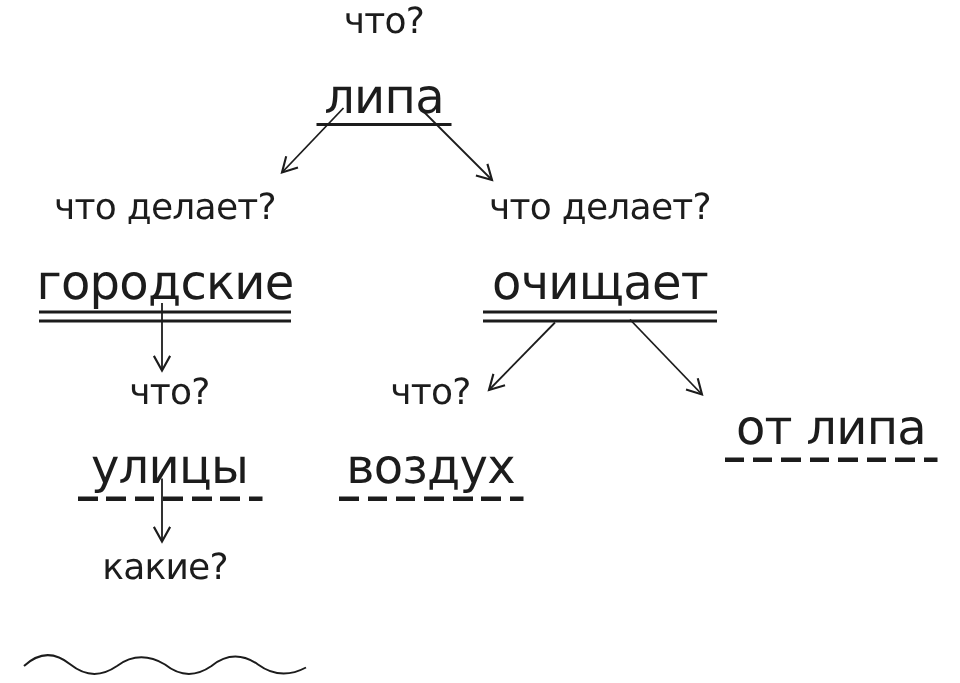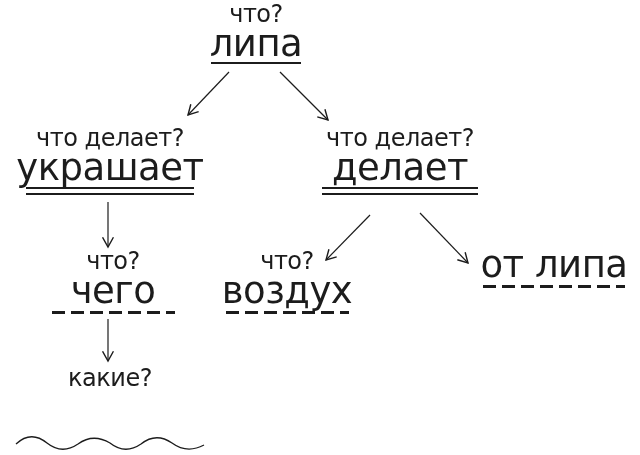--- a/index.html
+++ b/index.html
@@ -32,24 +32,25 @@
     align-items: center;
     text-align: center;
   }
   .q {
     font-size: 24px;
     line-height: 26px;
     white-space: nowrap;
     letter-spacing: -0.5px;
   }
   .w {
-    font-size: 37px;
+    font-size: 32px;
     line-height: 34px;
     white-space: nowrap;
     letter-spacing: -0.5px;
+    margin-top: 20px;
   }
   .ul-single {
     height: 2px;
     background: #1c1c1c;
     margin-top: 1px;
   }
   .ul-double {
     height: 8px;
     border-top: 2px solid #1c1c1c;
     border-bottom: 2px solid #1c1c1c;
@@ -87,33 +88,33 @@
   </svg>
 
   <div class="node" style="left:156px; top:1px;">
     <div class="q">что?</div>
     <div class="w">липа</div>
     <div class="ul-single" style="width:90px;"></div>
   </div>
 
   <div class="node" style="left:10px; top:125px;">
     <div class="q">что делает?</div>
-    <div class="w">украшает</div>
+    <div class="w">городские</div>
     <div class="ul-double" style="width:168px;"></div>
   </div>
 
   <div class="node" style="left:300px; top:125px;">
     <div class="q">что делает?</div>
-    <div class="w">делает</div>
+    <div class="w">очищает</div>
     <div class="ul-double" style="width:156px;"></div>
   </div>
 
   <div class="node" style="left:13px; top:248px;">
     <div class="q">что?</div>
-    <div class="w">чего</div>
+    <div class="w">улицы</div>
     <div class="ul-dashed" style="width:123px;"></div>
   </div>
 
   <div class="node" style="left:187px; top:248px;">
     <div class="q">что?</div>
     <div class="w">воздух</div>
     <div class="ul-dashed" style="width:123px;"></div>
   </div>
 
   <div class="node" style="left:454px; top:248px;">

